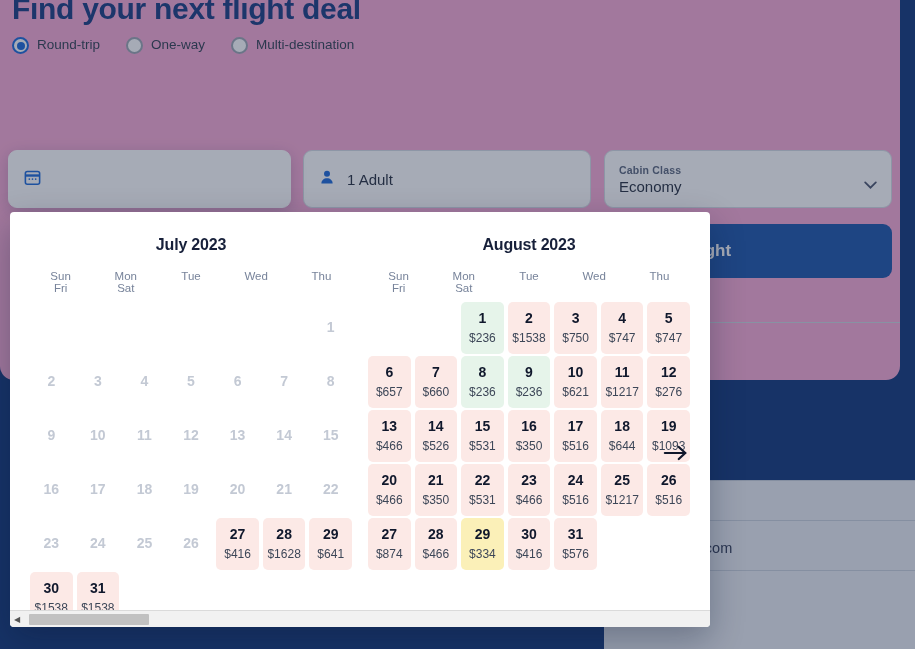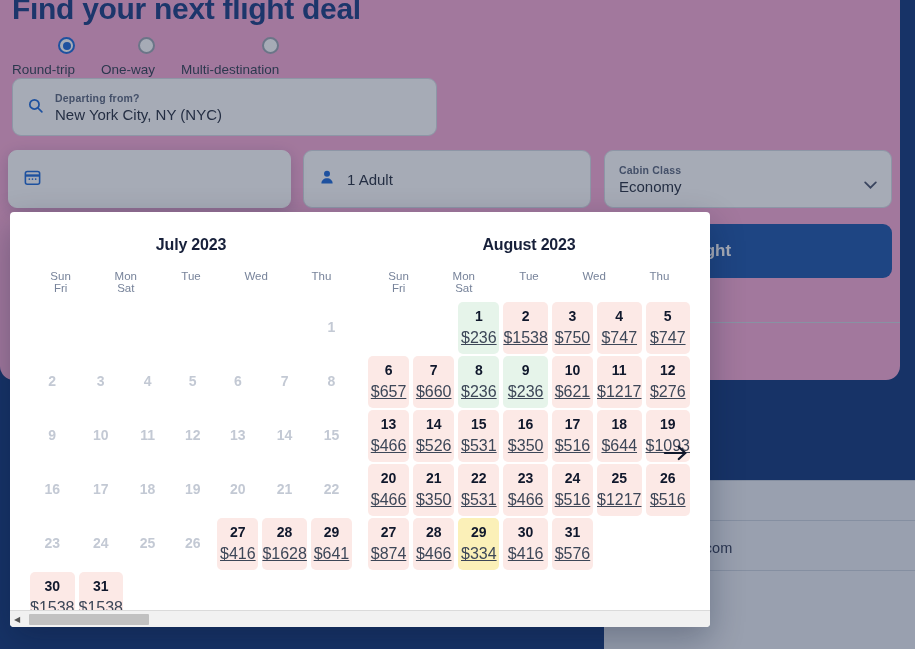--- a/index.html
+++ b/index.html
@@ -25,21 +25,21 @@
   .title {
     position: absolute; left: 12px; top: -8px;
     font-size: 30px; font-weight: bold; color: #12367f;
     letter-spacing: -0.3px; white-space: nowrap;
   }
 
   .radio-row {
     position: absolute; left: 12px; top: 37px;
     display: flex; align-items: center; gap: 26px;
   }
-  .radio-item { display: flex; align-items: flex-end; gap: 8px; cursor: pointer; flex-direction: column; }
+  .radio-item { display: flex; align-items: flex-start; gap: 8px; cursor: pointer; }
   .radio-dot {
     width: 17px; height: 17px; border-radius: 50%;
     border: 2px solid #9aa3b0; background: #fff;
     display: flex; align-items: center; justify-content: center;
     flex: none;
   }
   .radio-dot.on { border-color: #1565d8; }
   .radio-dot.on::after {
     content: ""; width: 8px; height: 8px; border-radius: 50%;
     background: #1565d8;
@@ -146,21 +146,21 @@
 
   .day-grid { display: grid; grid-template-columns: repeat(7, 1fr); row-gap: 2px; }
   .cell {
     height: 52px;
     display: flex; flex-direction: column; align-items: center; justify-content: center;
     border-radius: 5px;
     margin: 0 2px;
   }
   .cell.empty { background: none; }
   .cell .dnum { font-size: 14px; font-weight: bold; color: #10182c; line-height: 1.1; }
-  .cell .dprice { font-size: 16px; color: #3d4758; margin-top: 5px; text-decoration: underline; }
+  .cell .dprice { font-size: 12px; color: #3d4758; margin-top: 5px; }
   .cell.disabled .dnum { color: #c3c9d4; font-weight: bold; }
   .cell.cheap { background: #e6f4ea; }
   .cell.pricey { background: #fce9e6; }
   .cell.selected { background: #fbf0b8; }
 
   
   .hscroll {
     position: absolute; left: 0; bottom: 0; width: 712px; height: 17px;
     background: #f1f1f1; border-top: 1px solid #dadada;
     display: flex; align-items: center; z-index: 21;
@@ -199,32 +199,20 @@
         <div class="radio-item">
           <span class="radio-dot"></span>
           <span class="radio-label">One-way</span>
         </div>
         <div class="radio-item">
           <span class="radio-dot"></span>
           <span class="radio-label">Multi-destination</span>
         </div>
       </div>
 
-      <div class="field" id="field-from">
-        <span class="fi-icon">
-          <svg width="17" height="17" viewBox="0 0 24 24" fill="none" stroke="currentColor" stroke-width="2.4" stroke-linecap="round">
-            <circle cx="10.5" cy="10.5" r="6.5"></circle>
-              <line x1="15.5" y1="15.5" x2="21" y2="21"></line>
-          </svg>
-        </span>
-        <span class="fi-body">
-          <span class="fi-label">Departing from?</span>
-          <span class="fi-value">New York City, NY (NYC)</span>
-        </span>
-      </div>
 
 
       <div class="field" id="field-dates">
         <span class="fi-icon">
           <svg width="19" height="19" viewBox="0 0 24 24" fill="none" stroke="currentColor" stroke-width="2">
             <rect x="3" y="4.5" width="18" height="16" rx="2.5"></rect>
             <line x1="3" y1="9.5" x2="21" y2="9.5" stroke-width="3"></line>
             <circle cx="8" cy="14" r="1.1" fill="currentColor" stroke="none"></circle>
             <circle cx="12" cy="14" r="1.1" fill="currentColor" stroke="none"></circle>
             <circle cx="16" cy="14" r="1.1" fill="currentColor" stroke="none"></circle>

